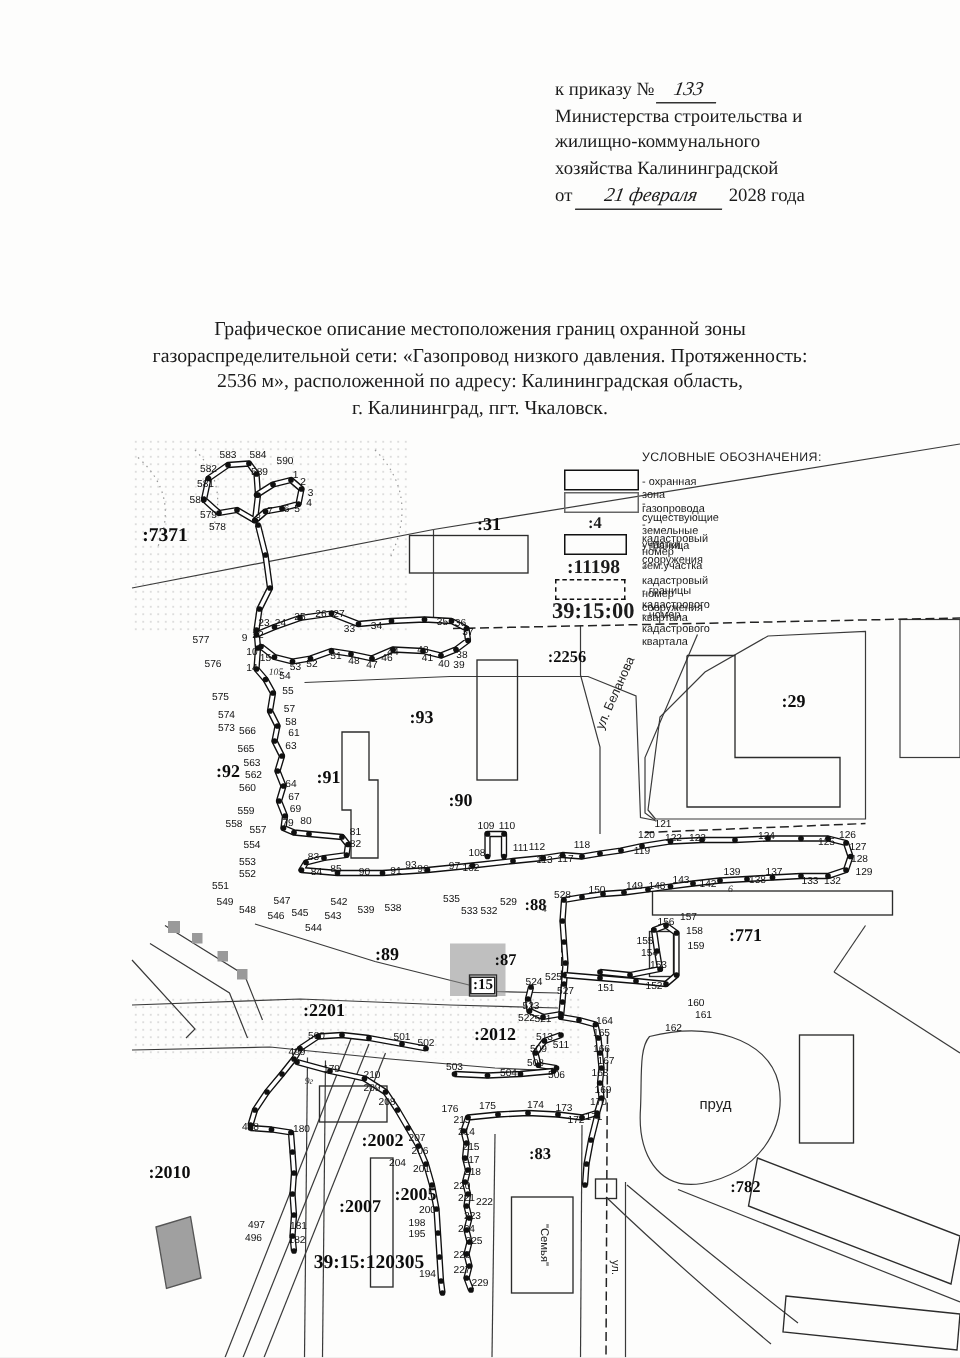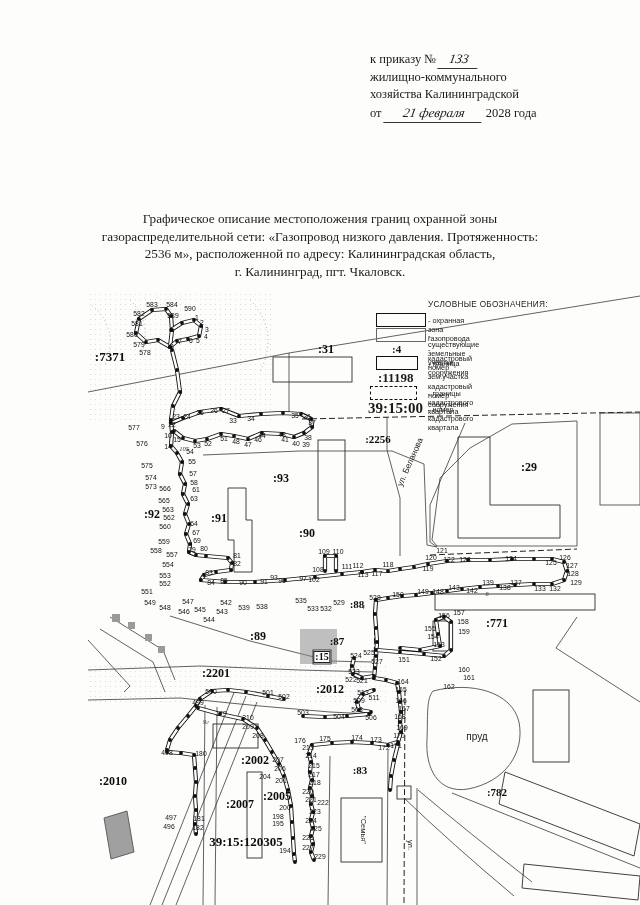--- a/index.html
+++ b/index.html
@@ -38,20 +38,21 @@
   .boxd{width:45px;height:12px;border:1.3px dashed #111;}
   .samp{font-family:"Liberation Serif",serif;font-weight:bold;}
 </style>
 </head>
 <body>
 
 <div id="page">
 
   <div id="header-block">
     <div><span>к приказу № </span><span class="hw">133</span></div>
+    <div>Министерства строительства и</div>
     <div>жилищно-коммунального</div>
     <div>хозяйства Калининградской</div>
     <div><span>от</span> <span class="hw hw2">21 февраля</span> <span>2028 года</span></div>
   </div>
 
   <div id="title-block">
     <div>Графическое описание местоположения границ охранной зоны</div>
     <div>газораспределительной сети: «Газопровод низкого давления. Протяженность:</div>
     <div>2536 м», расположенной по адресу: Калининградская область,</div>
     <div>г. Калининград, пгт. Чкаловск.</div>

